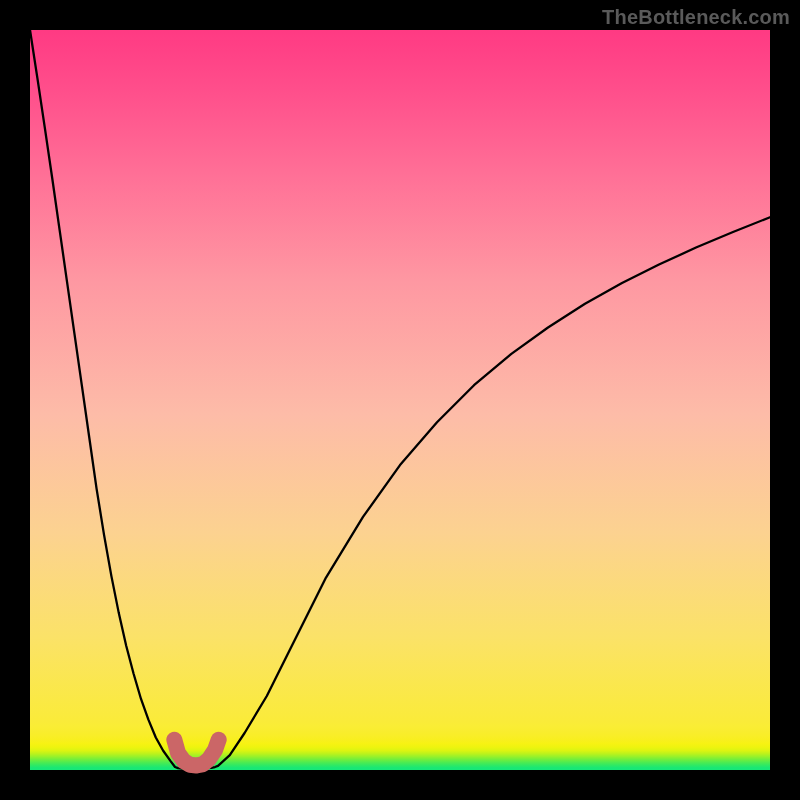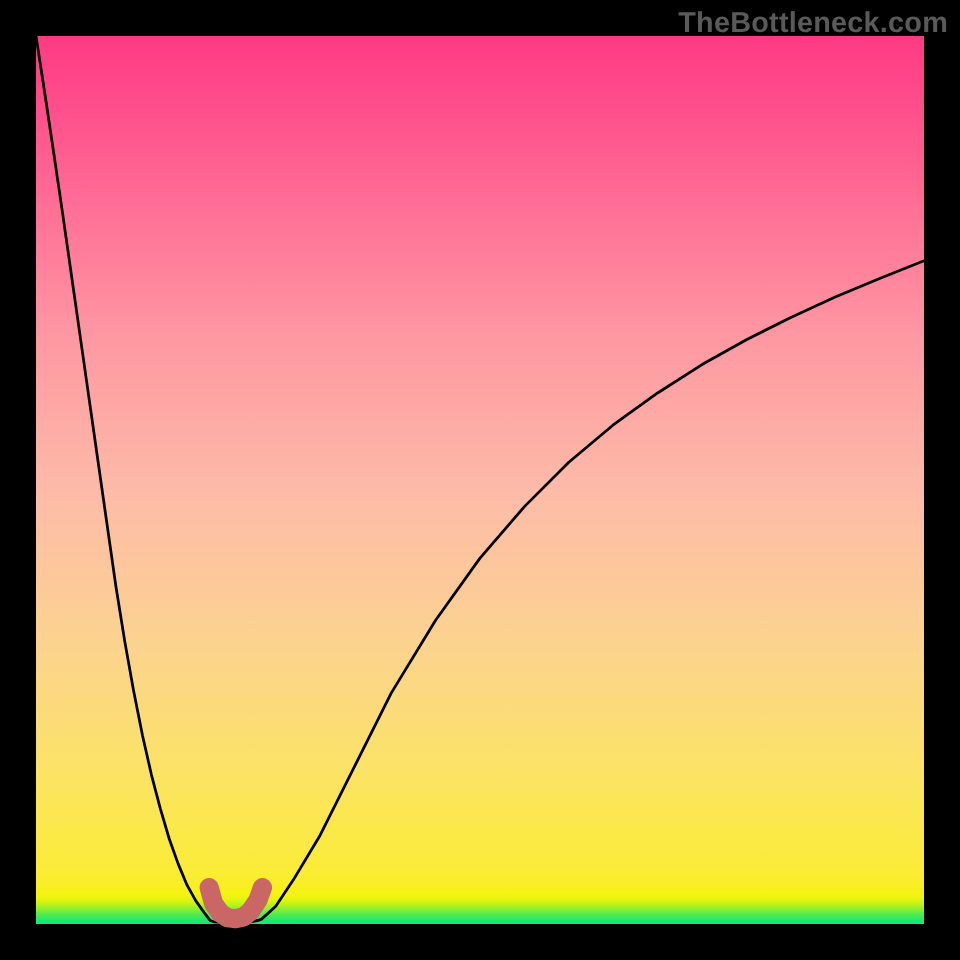--- a/index.html
+++ b/index.html
@@ -47,21 +47,21 @@
       #ff7197 80%,
       #ff4e8b 92%,
       #ff3a83 100%
     );
   }
   .watermark {
     position: absolute;
     top: 6px;
     right: 10px;
     font-family: Arial, Helvetica, sans-serif;
-    font-size: 24px;
+    font-size: 20px;
     font-weight: bold;
     color: #5a5a5a;
     letter-spacing: 0.2px;
     user-select: none;
   }
   svg.curves {
     position: absolute;
     left: 0;
     top: 0;
     width: 740px;

